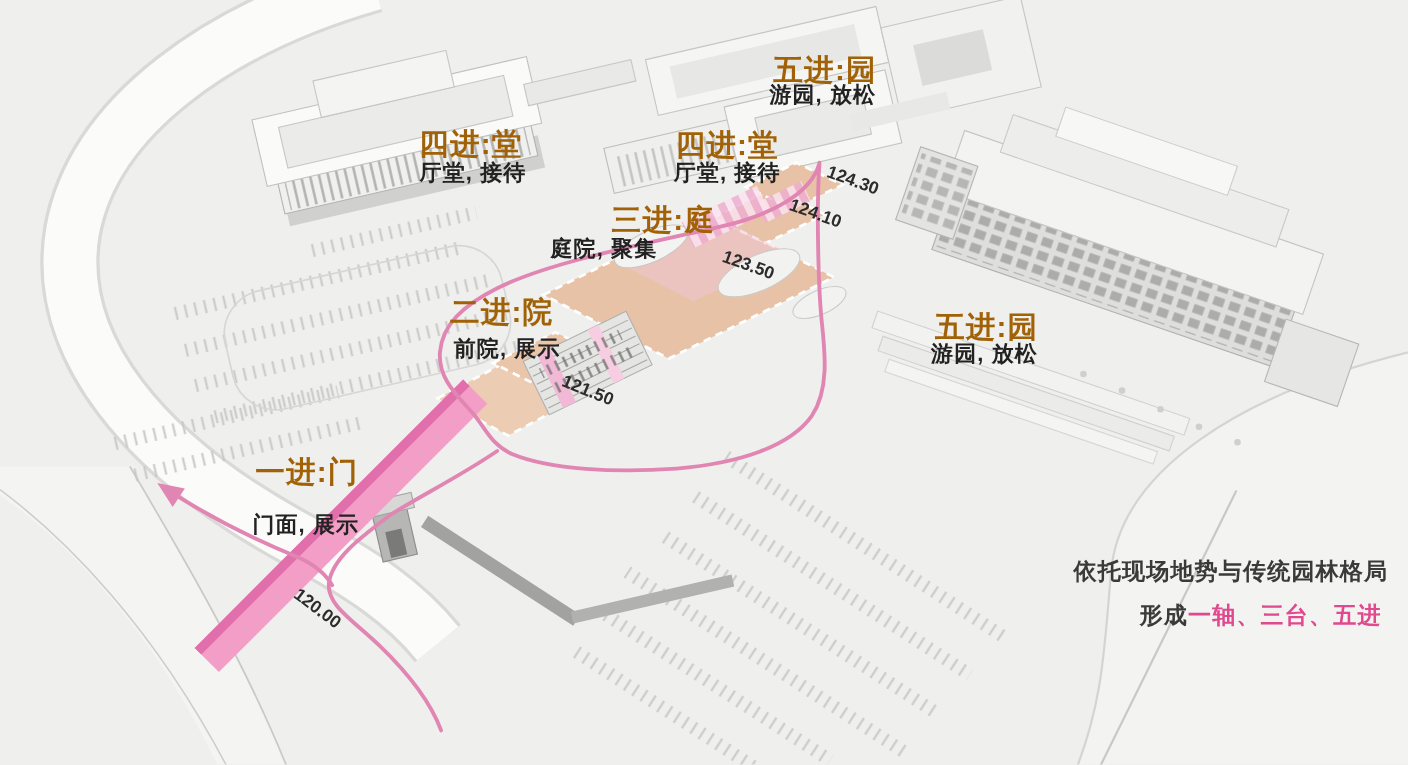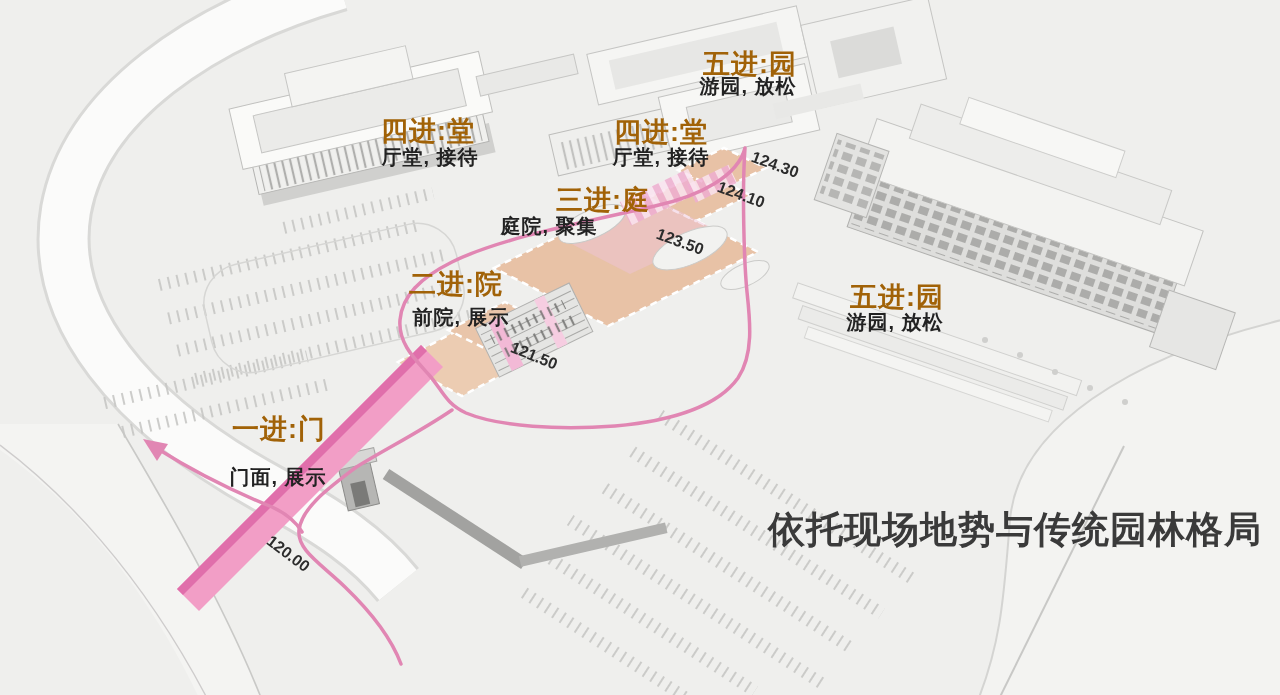--- a/index.html
+++ b/index.html
@@ -8,21 +8,21 @@
   #stage{position:relative;width:1280px;height:695px;background:#efefed;}
   #scene{position:absolute;left:0;top:0;}
   .stage-title{position:absolute;transform:translate(-50%,-50%);
        font-weight:bold;font-size:27px;letter-spacing:1px;color:#a16207;
        white-space:nowrap;z-index:5;}
   .stage-sub{position:absolute;transform:translate(-50%,-50%);
        font-weight:bold;font-size:20px;letter-spacing:1px;color:#222;
        white-space:nowrap;z-index:5;}
   .elev{position:absolute;transform:translate(-50%,-50%) rotate(var(--r));
        font-weight:bold;font-size:16px;color:#2c2c2c;white-space:nowrap;z-index:5;}
-  .cap-line{position:absolute;font-weight:bold;font-size:37px;
+  .cap-line{position:absolute;font-weight:bold;font-size:21px;
        letter-spacing:1px;color:#3a3a3a;white-space:nowrap;z-index:6;}
   .cap-highlight{color:#e1498f;}
 </style>
 </head>
 <body>
 
 <div id="stage">
 
   <svg id="scene" width="1280" height="695" viewBox="0 0 1280 695">
     <defs>
@@ -217,14 +217,17 @@
   <div class="stage-title" style="left:897px;top:297px;">五进:园</div>
   <div class="stage-sub" style="left:895px;top:322px;">游园, 放松</div>
 
   <div class="elev" style="left:775px;top:165px;--r:20deg;">124.30</div>
   <div class="elev" style="left:741px;top:195px;--r:20deg;">124.10</div>
   <div class="elev" style="left:680px;top:242px;--r:20deg;">123.50</div>
   <div class="elev" style="left:534px;top:356px;--r:22deg;">121.50</div>
   <div class="elev" style="left:288px;top:554px;--r:37deg;">120.00</div>
 
   <div class="cap-line" style="right:18px;top:505px;">依托现场地势与传统园林格局</div>
+  <div class="cap-line" style="right:24px;top:545px;">
+    <span>形成</span><span class="cap-highlight">一轴、三台、五进</span>
+  </div>
 
 </div>
 
 </body></html>

